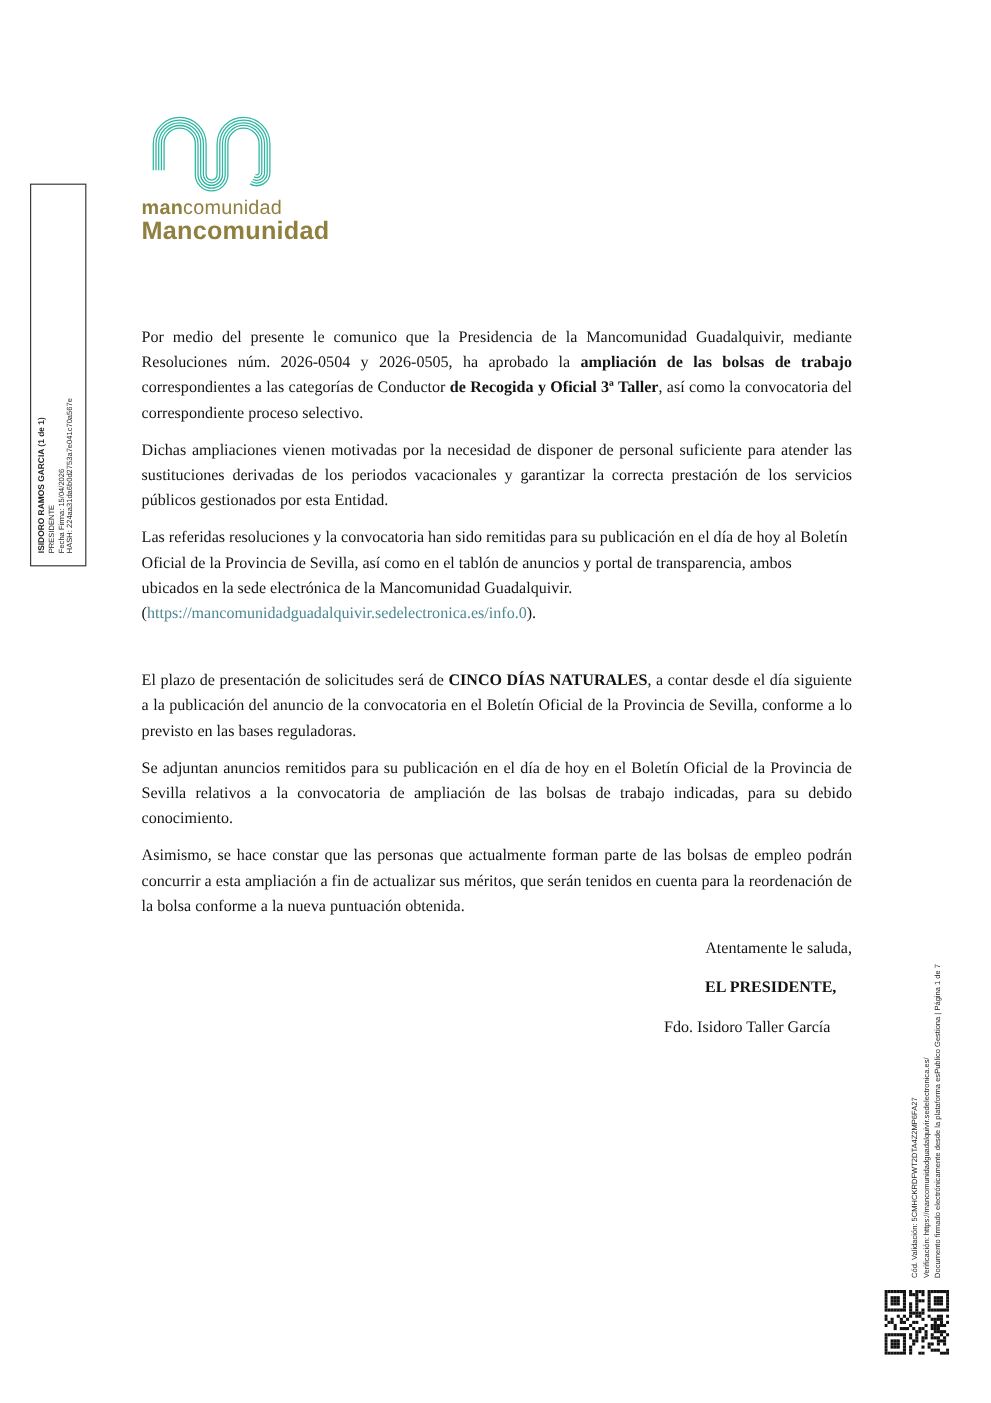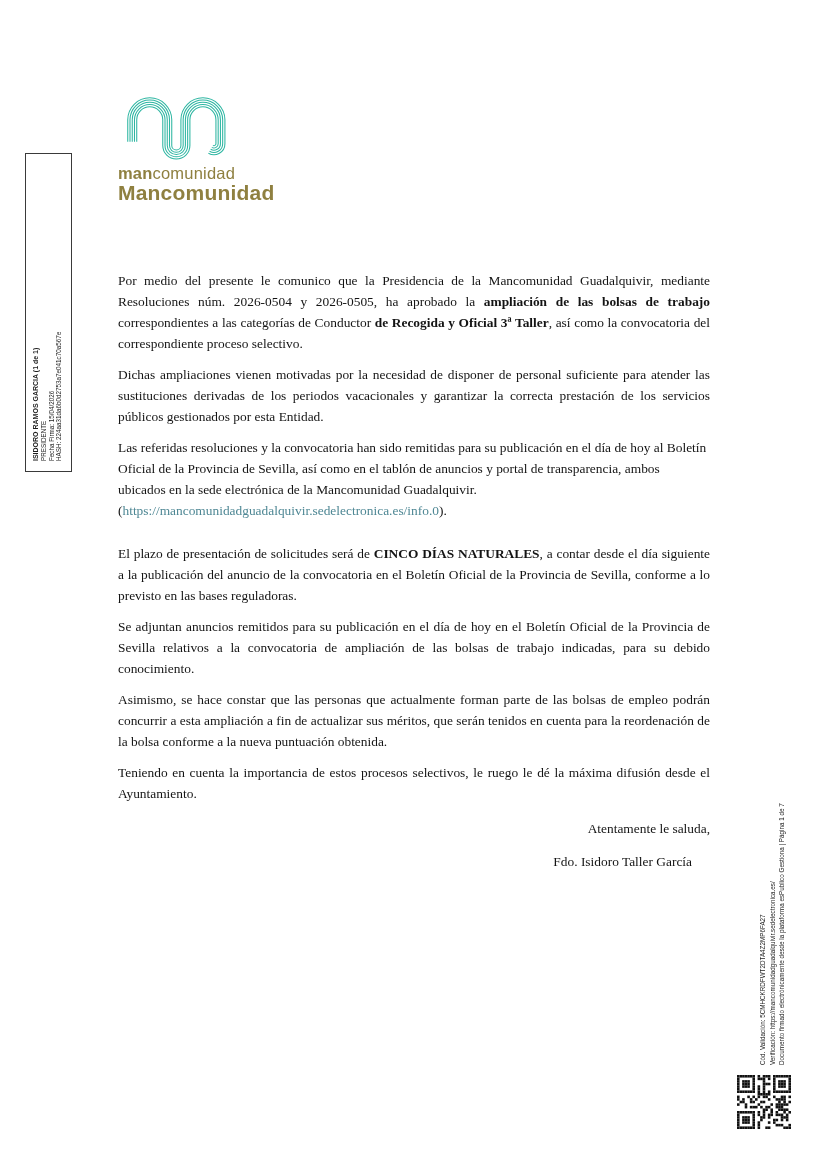--- a/index.html
+++ b/index.html
@@ -23,21 +23,21 @@
                 box-sizing:border-box;padding:6px 0 0 10px;white-space:nowrap;}
   .sig-name{font-size:7px;font-weight:bold;line-height:8px;}
   .sig-row{font-size:6.3px;line-height:7.6px;}
 
   
   .body-text{position:absolute;left:118px;top:270px;width:592px;
              font-size:13.4px;line-height:21px;}
   .recipient{text-align:right;font-weight:bold;margin:0 0 17px 0;}
   .body-text p{margin:0 0 10px 0;text-align:justify;}
   .body-text p.align-left{text-align:left;}
-  .body-text p.gap-top{margin-top:22px;}
+  .body-text p.gap-top{margin-top:35px;}
   .doclink{color:var(--link,#4e8794);cursor:pointer;}
   .closing{text-align:right;margin:14px 0 0 0;}
   .sig-title{font-weight:bold;text-align:right;margin-top:12px;padding-right:13px;}
   .sig-fdo{text-align:right;margin-top:12px;padding-right:18px;}
 
   
   .sidefooter{position:absolute;left:758px;top:688px;width:34px;height:377px;}
   .sidefooter-inner{position:absolute;left:0;top:0;width:377px;height:34px;
                     transform:rotate(-90deg) translateX(-377px);transform-origin:0 0;
                     font-family:"Liberation Sans",sans-serif;font-size:6.3px;line-height:9.6px;
@@ -75,23 +75,23 @@
   </div>
 
   <div class="body-text">
     <div>
         <p class=""><span>Por medio del presente le comunico que la Presidencia de la Mancomunidad Guadalquivir, mediante Resoluciones núm. 2026-0504 y 2026-0505, ha aprobado la </span><span style="font-weight: bold;">ampliación de las bolsas de trabajo</span><span> correspondientes a las categorías de Conductor </span><span style="font-weight: bold;">de Recogida y Oficial 3ª Taller</span><span>, así como la convocatoria del correspondiente proceso selectivo.</span></p>
         <p class=""><span>Dichas ampliaciones vienen motivadas por la necesidad de disponer de personal suficiente para atender las sustituciones derivadas de los periodos vacacionales y garantizar la correcta prestación de los servicios públicos gestionados por esta Entidad.</span></p>
         <p class="align-left"><span>Las referidas resoluciones y la convocatoria han sido remitidas para su publicación en el día de hoy al Boletín Oficial de la Provincia de Sevilla, así como en el tablón de anuncios y portal de transparencia, ambos ubicados en la sede electrónica de la Mancomunidad Guadalquivir.</span><br><span>(</span><span class="doclink">https://mancomunidadguadalquivir.sedelectronica.es/info.0</span><span>).</span></p>
         <p class="gap-top"><span>El plazo de presentación de solicitudes será de </span><span style="font-weight: bold;">CINCO DÍAS NATURALES</span><span>, a contar desde el día siguiente a la publicación del anuncio de la convocatoria en el Boletín Oficial de la Provincia de Sevilla, conforme a lo previsto en las bases reguladoras.</span></p>
         <p class=""><span>Se adjuntan anuncios remitidos para su publicación en el día de hoy en el Boletín Oficial de la Provincia de Sevilla relativos a la convocatoria de ampliación de las bolsas de trabajo indicadas, para su debido conocimiento.</span></p>
         <p class=""><span>Asimismo, se hace constar que las personas que actualmente forman parte de las bolsas de empleo podrán concurrir a esta ampliación a fin de actualizar sus méritos, que serán tenidos en cuenta para la reordenación de la bolsa conforme a la nueva puntuación obtenida.</span></p>
-        <p class=""><span>Teniendo en cuenta la importancia de estos procesos selectivos, le ruego le dé la máxima difusión desde el Ayuntamiento.</span></p>
       </div>
     <div class="closing">Atentamente le saluda,</div>
+    <div class="sig-title">EL PRESIDENTE,</div>
     <div class="sig-fdo">Fdo. Isidoro Taller García</div>
   </div>
 
   <div class="sidefooter">
     <div class="sidefooter-inner">
       <div>Cód. Validación: 5CMHCKRDFWT2DTA4Z2MP6FA27</div>
       <div>Verificación: https://mancomunidadguadalquivir.sedelectronica.es/</div>
       <div>Documento firmado electrónicamente desde la plataforma esPublico Gestiona | Página 1 de 7</div>
     </div>
   </div>

